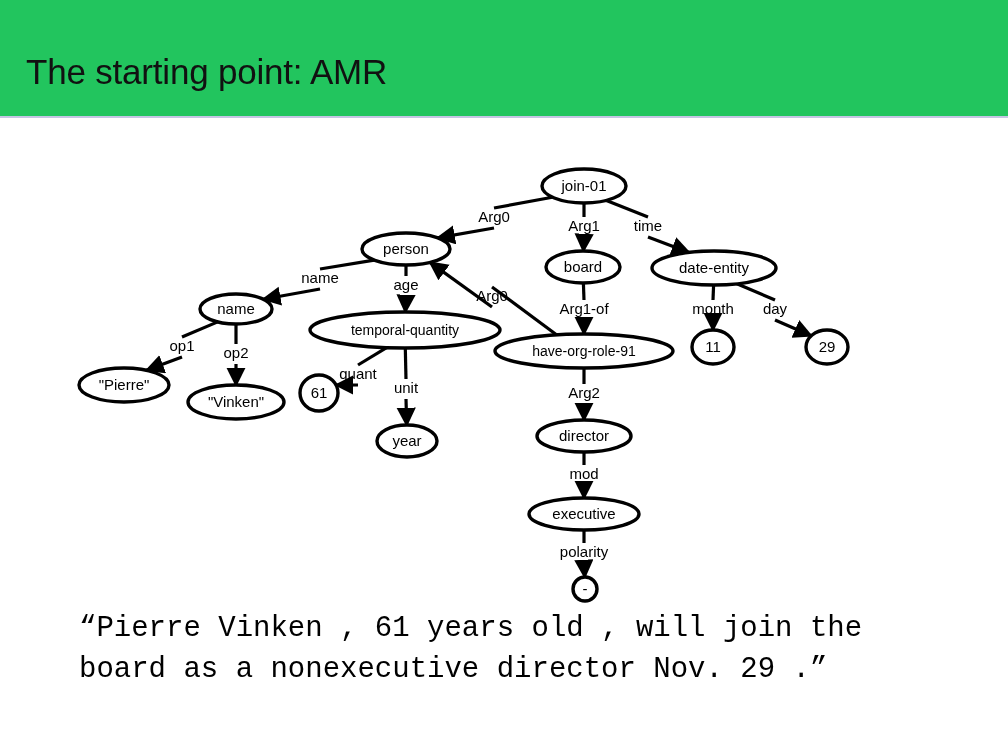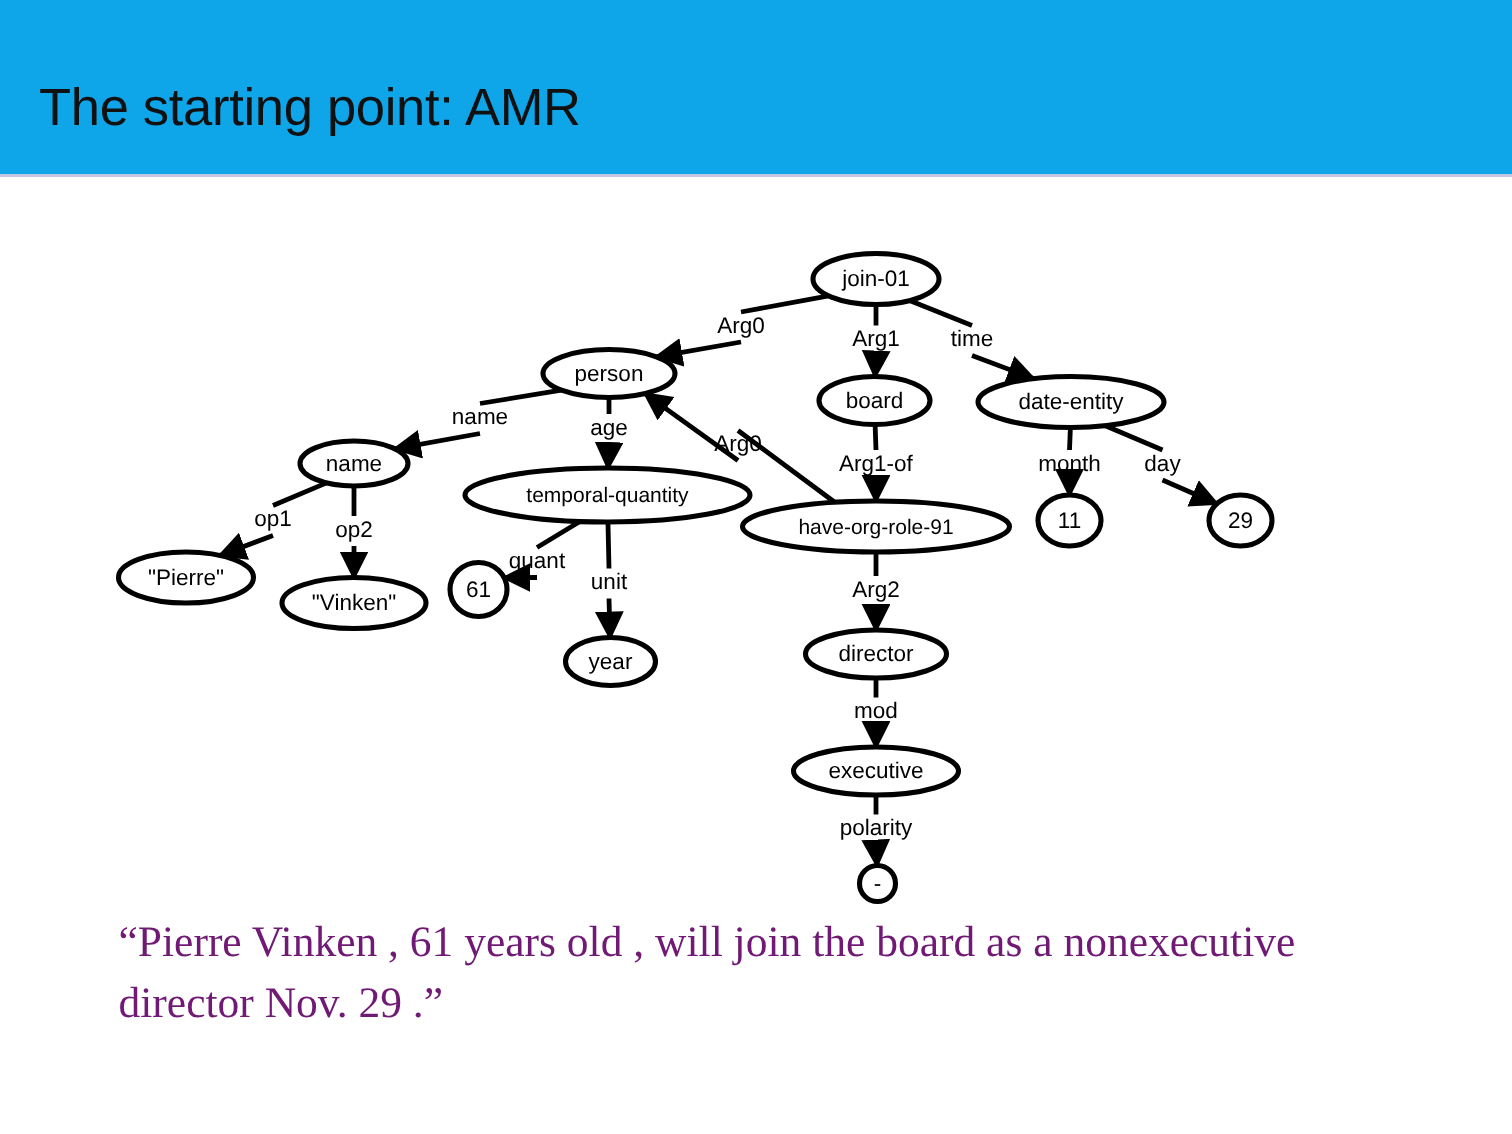--- a/index.html
+++ b/index.html
@@ -18,21 +18,21 @@
     width: 1008px;
     height: 756px;
     background: #ffffff;
   }
   #title-bar {
     position: absolute;
     left: 0;
     top: 0;
     width: 1008px;
     height: 118px;
-    background: #0ea5e9;
+    background: #22c55e;
   }
   #title-bar .underline {
     position: absolute;
     left: 0;
     bottom: 0;
     width: 100%;
     height: 2px;
     background: #c5c5e4;
   }
   #page-title {
@@ -83,22 +83,22 @@
     text-anchor: middle;
     dominant-baseline: middle;
   }
   #caption {
     position: absolute;
     left: 79px;
     top: 608px;
     width: 850px;
     font-size: 29px;
     line-height: 41px;
-    color: #701a75;
-    font-family: Liberation Serif, serif;
+    color: #000000;
+    font-family: Liberation Mono, monospace;
   }
 </style>
 </head>
 <body>
 
 <div id="slide">
 
   <div id="title-bar">
     <div id="page-title">The starting point: AMR</div>
     <div class="underline"></div>

